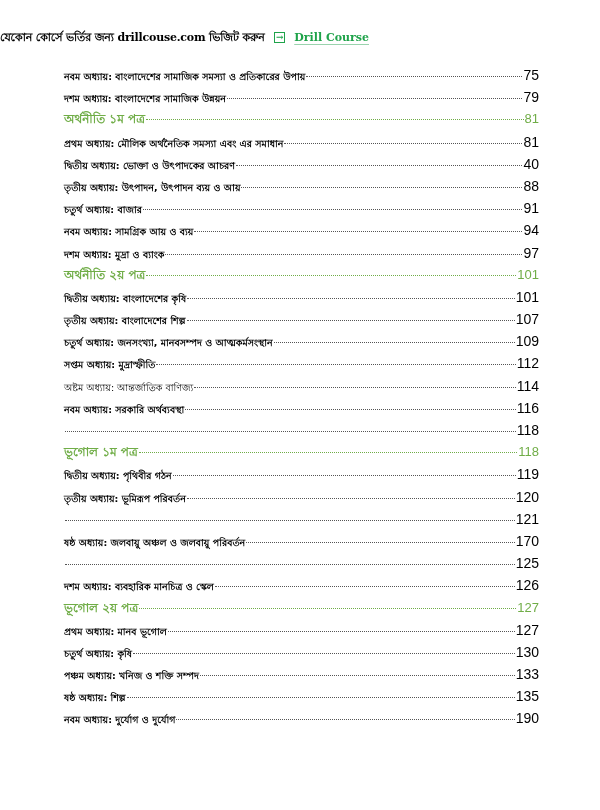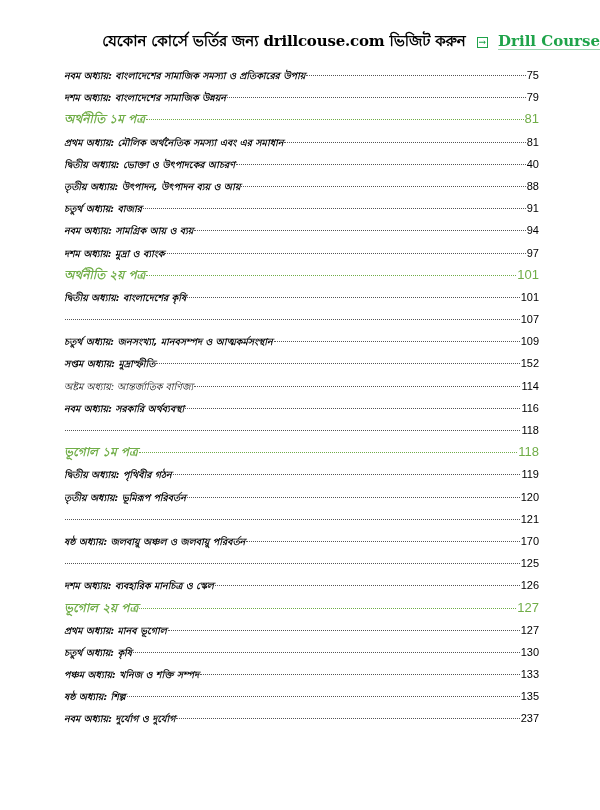--- a/index.html
+++ b/index.html
@@ -1,27 +1,27 @@
 <!DOCTYPE html>
 <html><head>
 <meta charset="utf-8">
 <style>
   html, body { margin: 0; padding: 0; background: #ffffff; }
   body { width: 600px; height: 810px; position: relative; overflow: hidden; font-family: "DejaVu Serif", serif; color: #000; }
-  .banner { position: absolute; top: 29px; left: 0; width: 600px; text-align: right; font-size: 15px; font-weight: bold; white-space: nowrap; }
+  .banner { position: absolute; top: 29px; left: 0; width: 600px; text-align: left; font-size: 11px; font-weight: bold; white-space: nowrap; }
   .banner .txt { letter-spacing: -0.2px; }
   .banner .brand-icon { display: inline-block; width: 11px; height: 11px; border: 1.5px solid #1fa34a; vertical-align: -2px; margin: 0 5px 0 6px; position: relative; box-sizing: border-box; }
   .banner .brand-icon::after { content: "→"; position: absolute; left: 0; top: -4px; font-size: 9px; color: #1fa34a; line-height: 16px; width: 100%; text-align: center; }
   .banner .brand { color: #1fa34a; text-decoration: underline; text-decoration-color: #9ad3ae; text-underline-offset: 3px; font-family: "DejaVu Serif", serif; }
   .toc { position: absolute; top: 64px; left: 64px; width: 475px; }
   .row { display: flex; align-items: baseline; height: 22.2px; line-height: 22.2px; font-size: 9.5px; font-weight: bold; }
-  .row .label { white-space: nowrap; font-family: "DejaVu Sans", sans-serif; font-style: italic; }
+  .row .label { white-space: nowrap; font-family: "DejaVu Sans", sans-serif; }
   .row .label.normal { font-weight: normal; }
   .row .dots { flex: 1; border-bottom: 1px dotted #555; margin: 0 1px; transform: translateY(-3px); height: 0; }
-  .row .page { font-family: "Liberation Sans", sans-serif; font-weight: normal; font-size: 11px; }
+  .row .page { font-family: "Liberation Sans", sans-serif; font-weight: normal; font-size: 14px; }
   .row.heading { font-size: 12px; color: #70ad47; }
   .row.heading .label { font-family: "DejaVu Sans", sans-serif; }
   .row.heading .dots { border-bottom-color: #70ad47; }
   .row.heading .page { color: #70ad47; font-size: 13px; }
 </style>
 </head>
 <body>
 
 <div class="banner">
   <span class="txt">যেকোন কোর্সে ভর্তির জন্য drillcouse.com ভিজিট করুন</span>
@@ -79,32 +79,33 @@
       <span class="label">অর্থনীতি ২য় পত্র</span>
       <span class="dots"></span>
       <span class="page">101</span>
     </div>
     <div class="row">
       <span class="label">দ্বিতীয় অধ্যায়: বাংলাদেশের কৃষি</span>
       <span class="dots"></span>
       <span class="page">101</span>
     </div>
     <div class="row">
+      <span class="label">তৃতীয় অধ্যায়: বাংলাদেশের শিল্প</span>
       <span class="dots"></span>
       <span class="page">107</span>
     </div>
     <div class="row">
       <span class="label">চতুর্থ অধ্যায়: জনসংখ্যা, মানবসম্পদ ও আত্মকর্মসংস্থান</span>
       <span class="dots"></span>
       <span class="page">109</span>
     </div>
     <div class="row">
       <span class="label">সপ্তম অধ্যায়: মুদ্রাস্ফীতি</span>
       <span class="dots"></span>
-      <span class="page">152</span>
+      <span class="page">112</span>
     </div>
     <div class="row">
       <span class="label normal">অষ্টম অধ্যায়: আন্তর্জাতিক বাণিজ্য</span>
       <span class="dots"></span>
       <span class="page">114</span>
     </div>
     <div class="row">
       <span class="label">নবম অধ্যায়: সরকারি অর্থব্যবস্থা</span>
       <span class="dots"></span>
       <span class="page">116</span>
@@ -168,15 +169,15 @@
       <span class="page">133</span>
     </div>
     <div class="row">
       <span class="label">ষষ্ঠ অধ্যায়: শিল্প</span>
       <span class="dots"></span>
       <span class="page">135</span>
     </div>
     <div class="row">
       <span class="label">নবম অধ্যায়: দুর্যোগ ও দুর্যোগ</span>
       <span class="dots"></span>
-      <span class="page">237</span>
+      <span class="page">190</span>
     </div>
   </div>
 
 </body></html>

